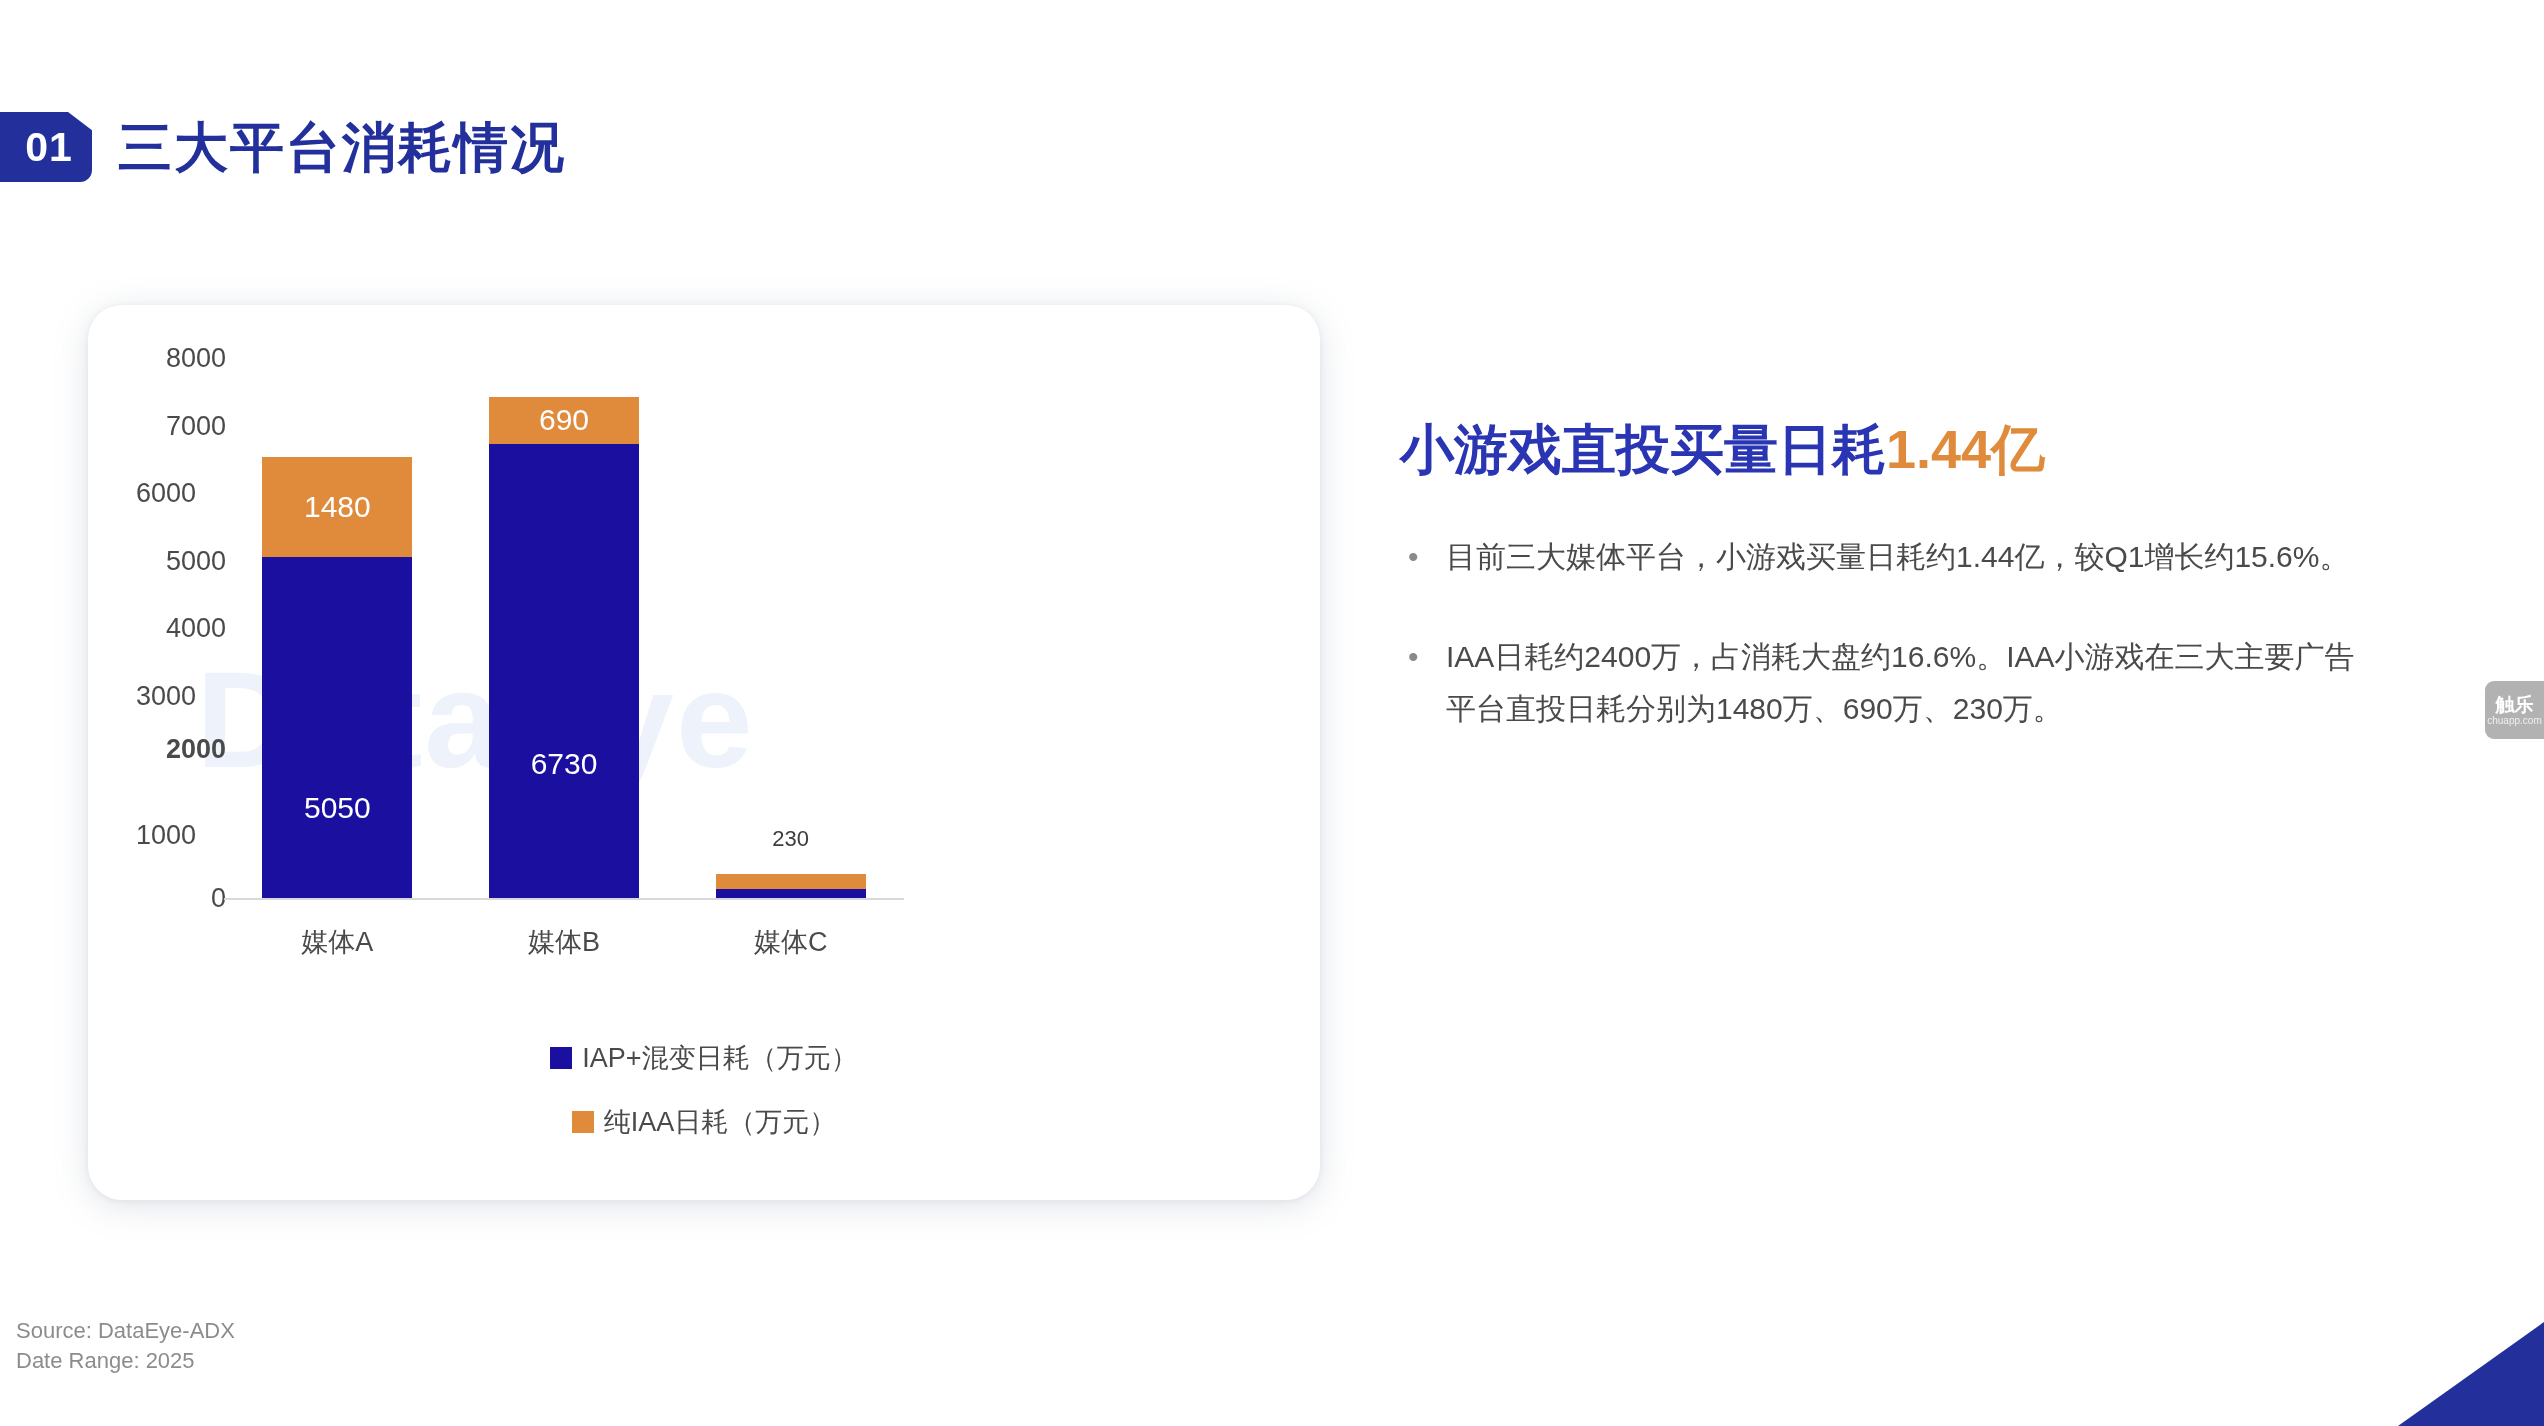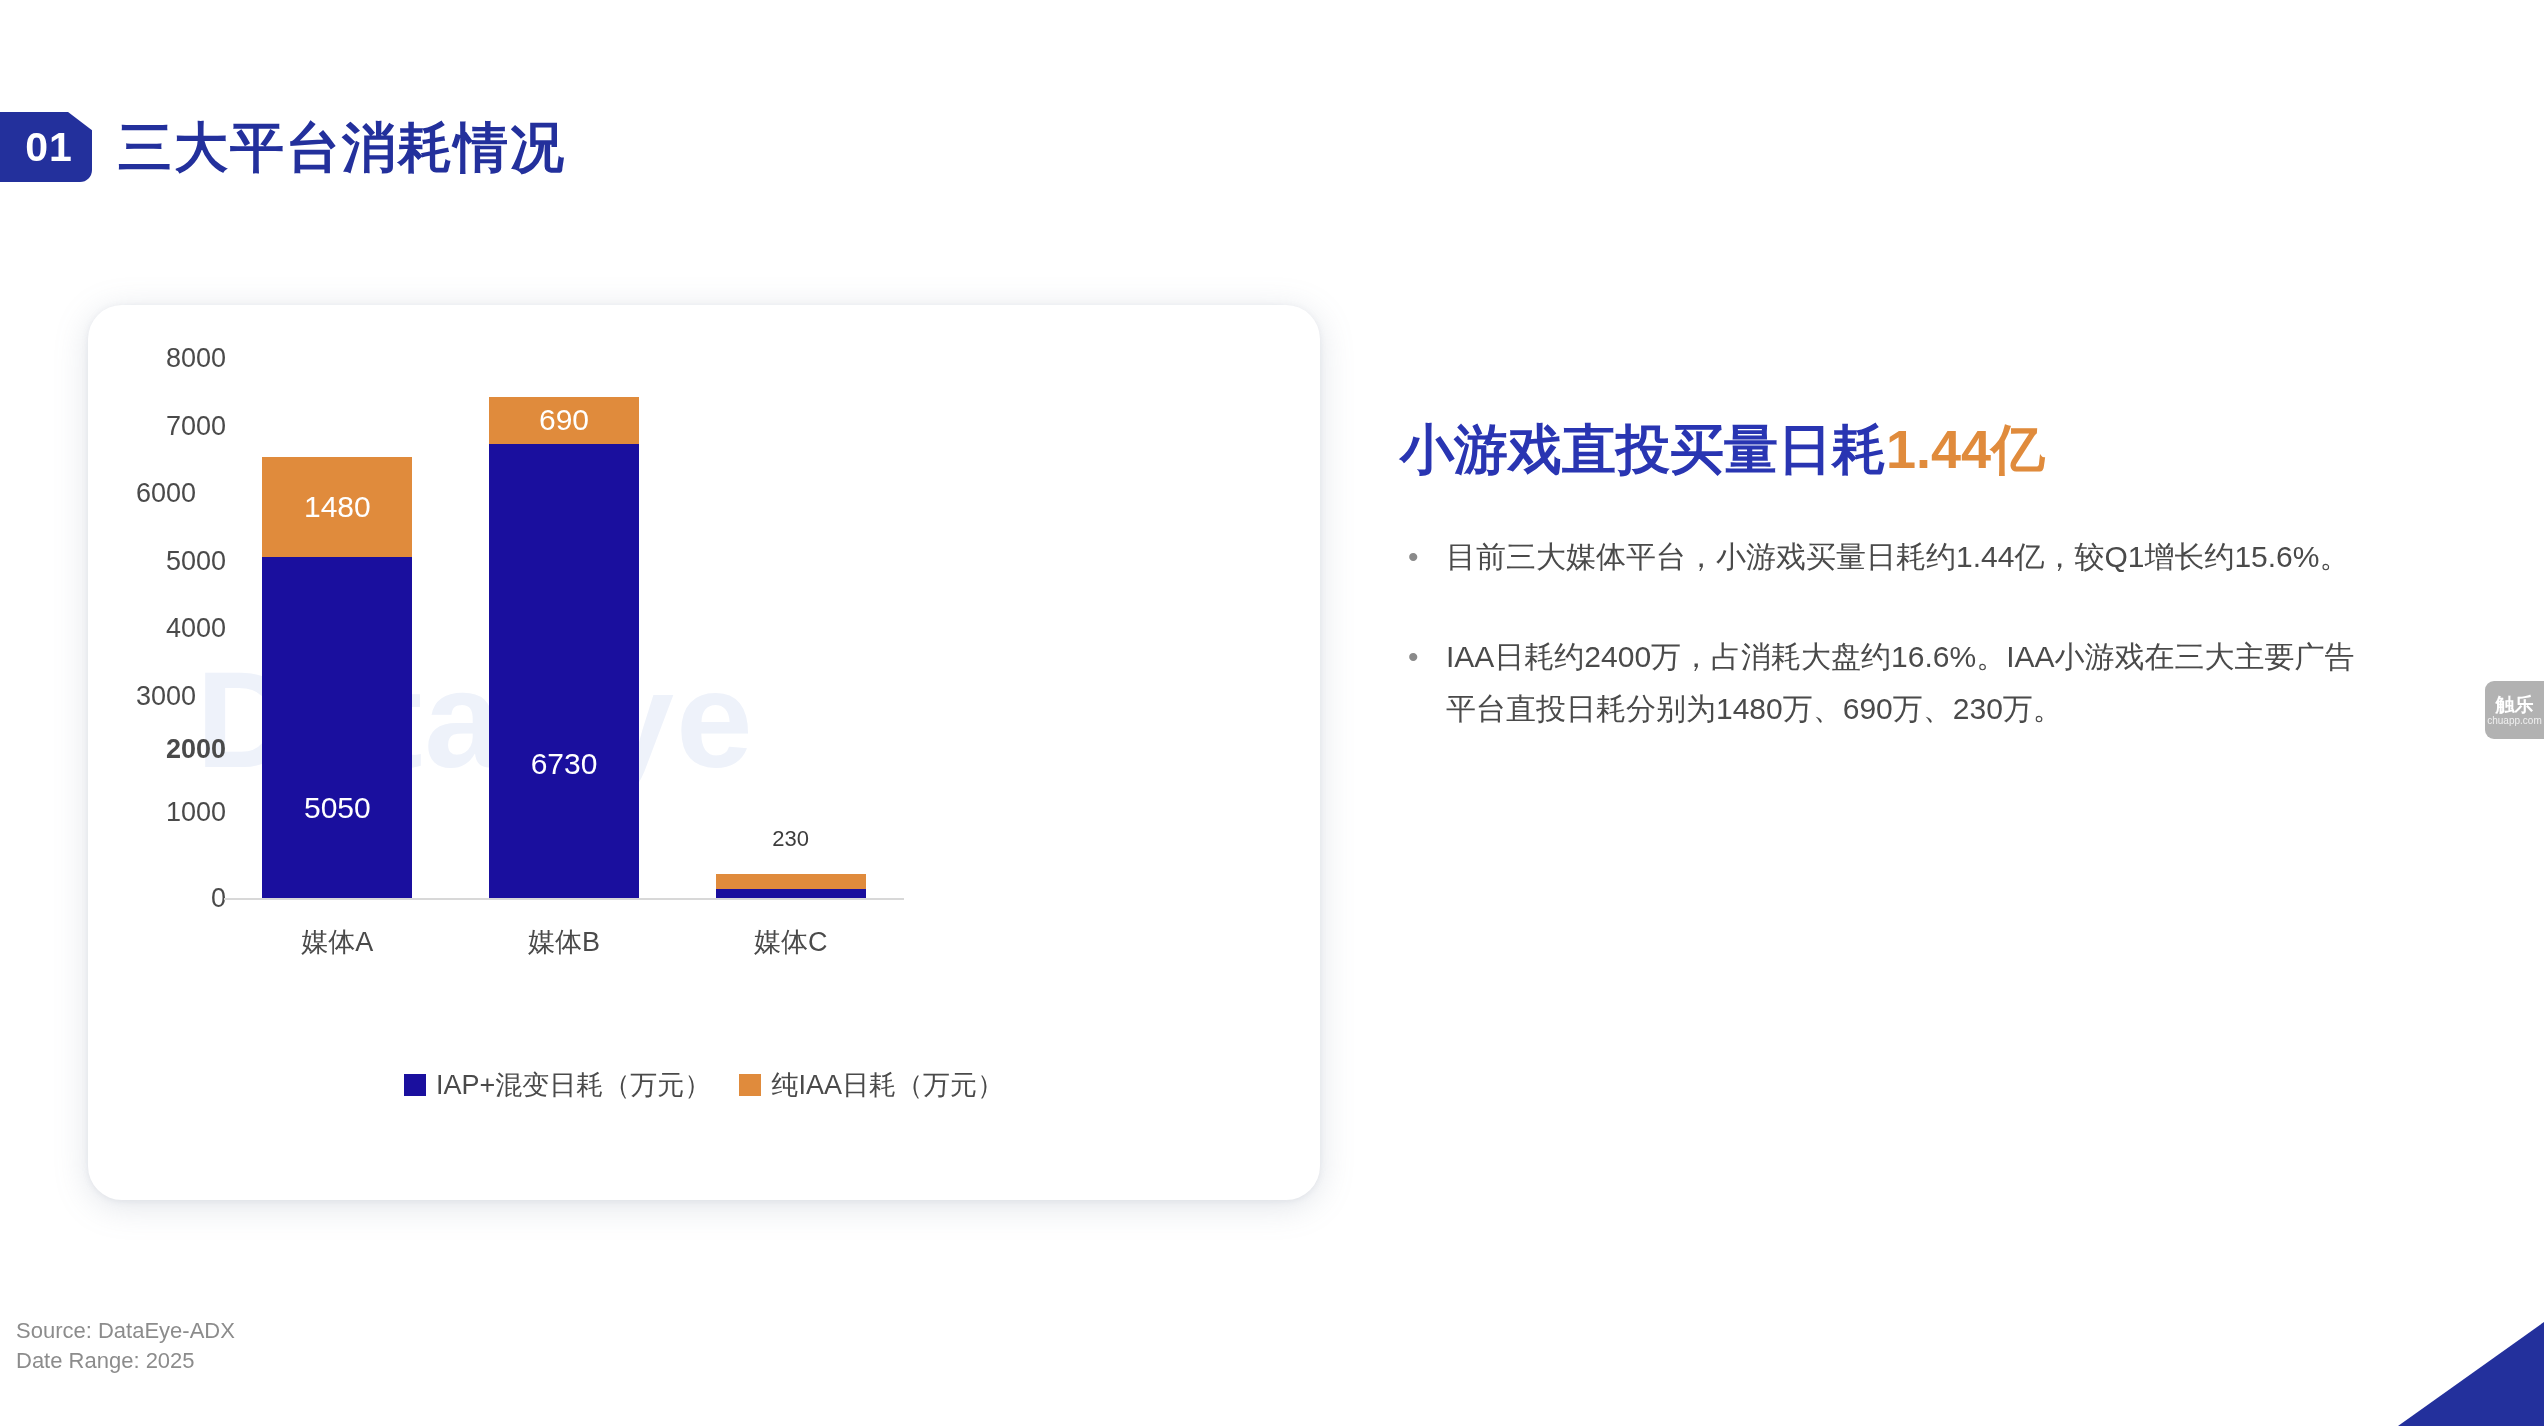--- a/index.html
+++ b/index.html
@@ -146,26 +146,27 @@
     text-align: center;
     font-size: 27px;
     color: #4a4a4a;
     white-space: nowrap;
   }
 
   
   #chart-legend {
     position: absolute;
     left: 0;
-    top: 762px;
+    top: 735px;
     width: 1232px;
     display: flex;
     justify-content: center;
     align-items: center;
     gap: 28px;
+    flex-direction: column;
   }
   .legend-item {
     display: flex;
     align-items: center;
     gap: 10px;
   }
   .legend-swatch {
     width: 22px;
     height: 22px;
     flex: 0 0 auto;
@@ -278,21 +279,21 @@
 
 <div id="chart-plot">
   <div id="y-axis">
       <div class="y-tick" style="top: 53px;">8000</div>
       <div class="y-tick" style="top: 120.5px;">7000</div>
       <div class="y-tick" style="top: 188px; text-align: center;">6000</div>
       <div class="y-tick" style="top: 255.5px;">5000</div>
       <div class="y-tick" style="top: 323px;">4000</div>
       <div class="y-tick" style="top: 390.5px; text-align: center;">3000</div>
       <div class="y-tick" style="top: 444px; font-weight: bold;">2000</div>
-      <div class="y-tick" style="top: 507px;">1000</div>
+      <div class="y-tick" style="top: 530px; text-align: center;">1000</div>
       <div class="y-tick" style="top: 593px;">0</div>
     </div>
   <div id="x-axis-line"></div>
   <div id="bars-area">
       <div class="bar-group" style="left: 174.333px; top: 0px; height: 593px;">
         <div class="bar-stack">
           <div class="seg seg-orange" style="height: 99.9px;">
             <span class="seg-label">1480</span>
           </div>
           <div class="seg seg-navy" style="height: 340.875px; align-items: flex-end; padding-bottom: 74.9925px;">

